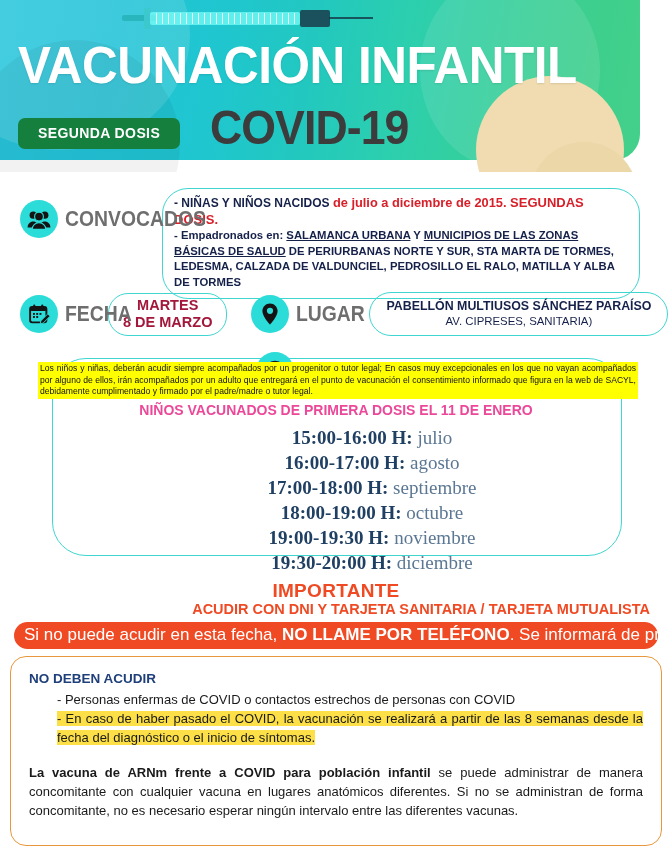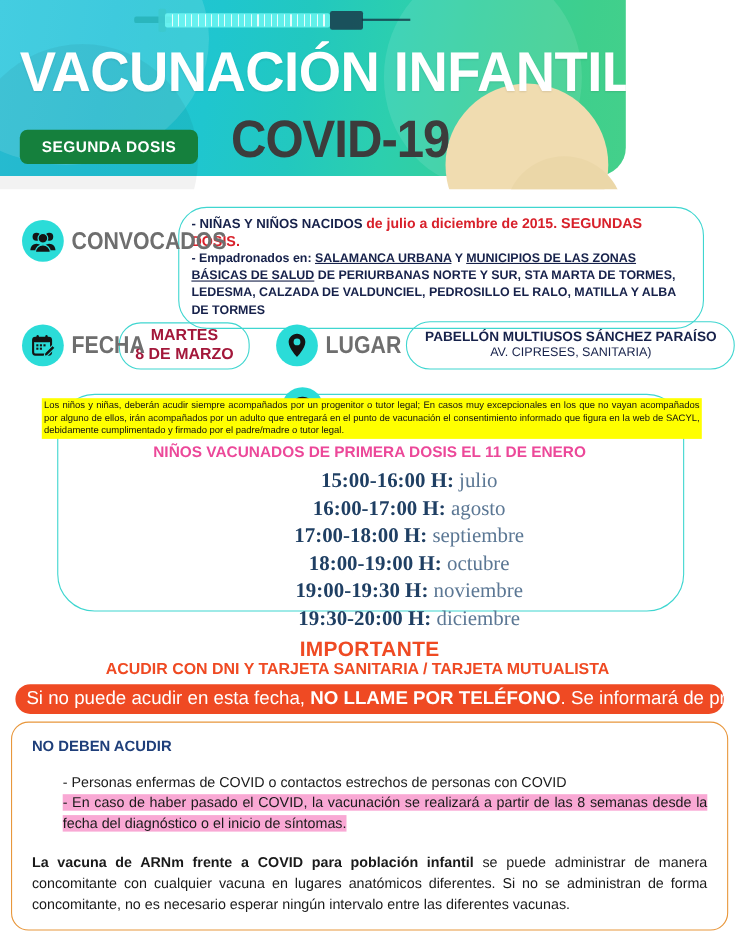--- a/index.html
+++ b/index.html
@@ -12,21 +12,21 @@
     height: 856px;
     position: relative;
     overflow: hidden;
     font-family: "Liberation Sans", sans-serif;
     color: #1b2a4a;
   }
 
   
   .banner {
     position: relative;
-    width: 569px;
+    width: 640px;
     height: 172px;
     overflow: hidden;
   }
   .banner-bg {
     position: absolute;
     inset: 0 0 12px 0;
     background:
       linear-gradient(100deg,
         #29c6dd 0%,
         #22c3d8 18%,
@@ -322,21 +322,21 @@
     font-family: "Liberation Sans Narrow", "Liberation Sans", sans-serif;
     color: #ef4a23;
     font-size: 19px;
     font-weight: 700;
     letter-spacing: 0.3px;
   }
   .importante-sub {
     position: absolute;
     left: 0; top: 601px;
     width: 650px;
-    text-align: center;
+    text-align: right;
     font-family: "Liberation Sans Narrow", "Liberation Sans", sans-serif;
     color: #ef4a23;
     font-size: 14.5px;
     font-weight: 700;
   }
   .phone-pill {
     position: absolute;
     left: 14px; top: 622px;
     width: 644px;
     box-sizing: border-box;
@@ -359,35 +359,35 @@
     box-sizing: border-box;
     border: 1.6px solid #e8973c;
     border-radius: 16px;
     padding: 14px 18px;
   }
   .nda-title {
     font-family: "Liberation Sans Narrow", "Liberation Sans", sans-serif;
     font-size: 13.5px;
     font-weight: 700;
     color: #1f3f7a;
-    margin-bottom: 15px;
+    margin-bottom: 4px;
   }
   .nda-item {
     font-family: "Liberation Sans Narrow", "Liberation Sans", sans-serif;
     font-size: 13px;
     line-height: 19px;
     color: #1a1a1a;
     padding-left: 28px;
   }
   .nda-item.hl {
     padding-left: 28px;
     text-align: justify;
   }
   .nda-item.hl span.mark {
-    background: #f9a8d4;
+    background: #fde047;
     box-decoration-break: clone;
     -webkit-box-decoration-break: clone;
   }
   .arn-para {
     margin-top: 16px;
     font-family: "Liberation Sans Narrow", "Liberation Sans", sans-serif;
     font-size: 13px;
     line-height: 19px;
     color: #1a1a1a;
     text-align: justify;

